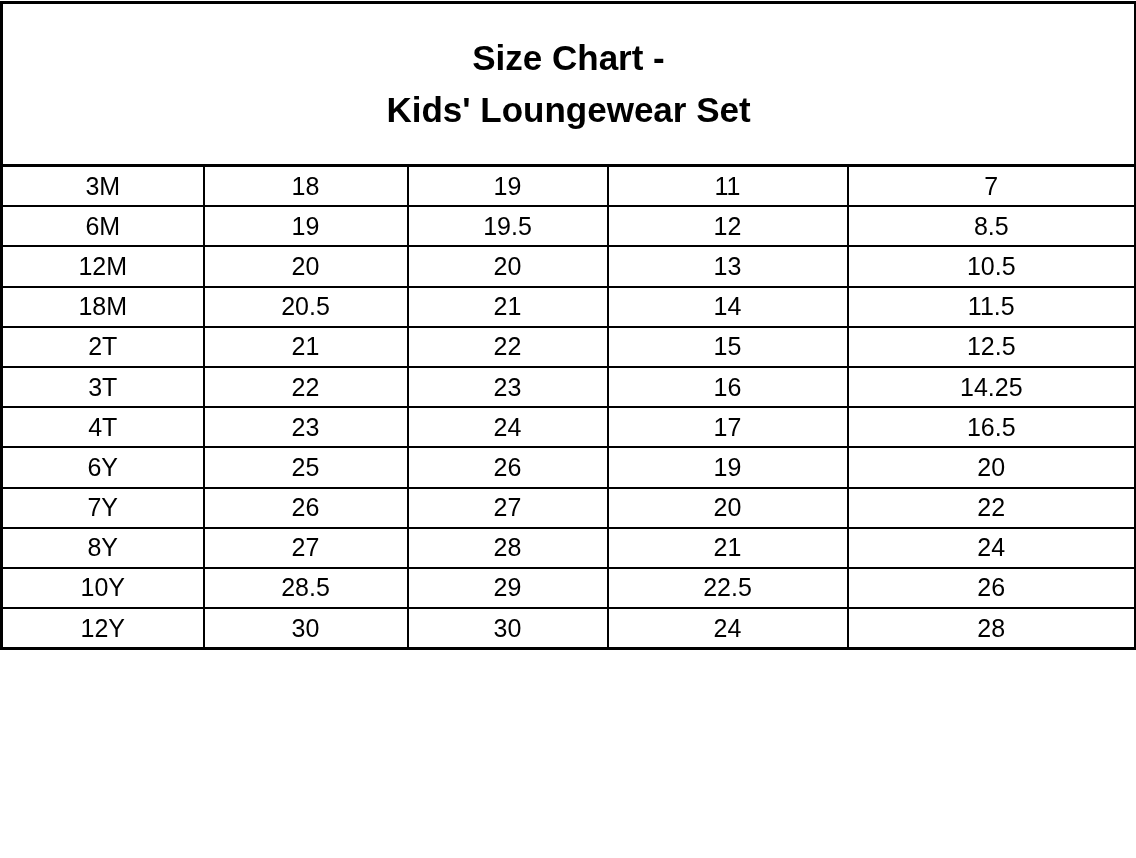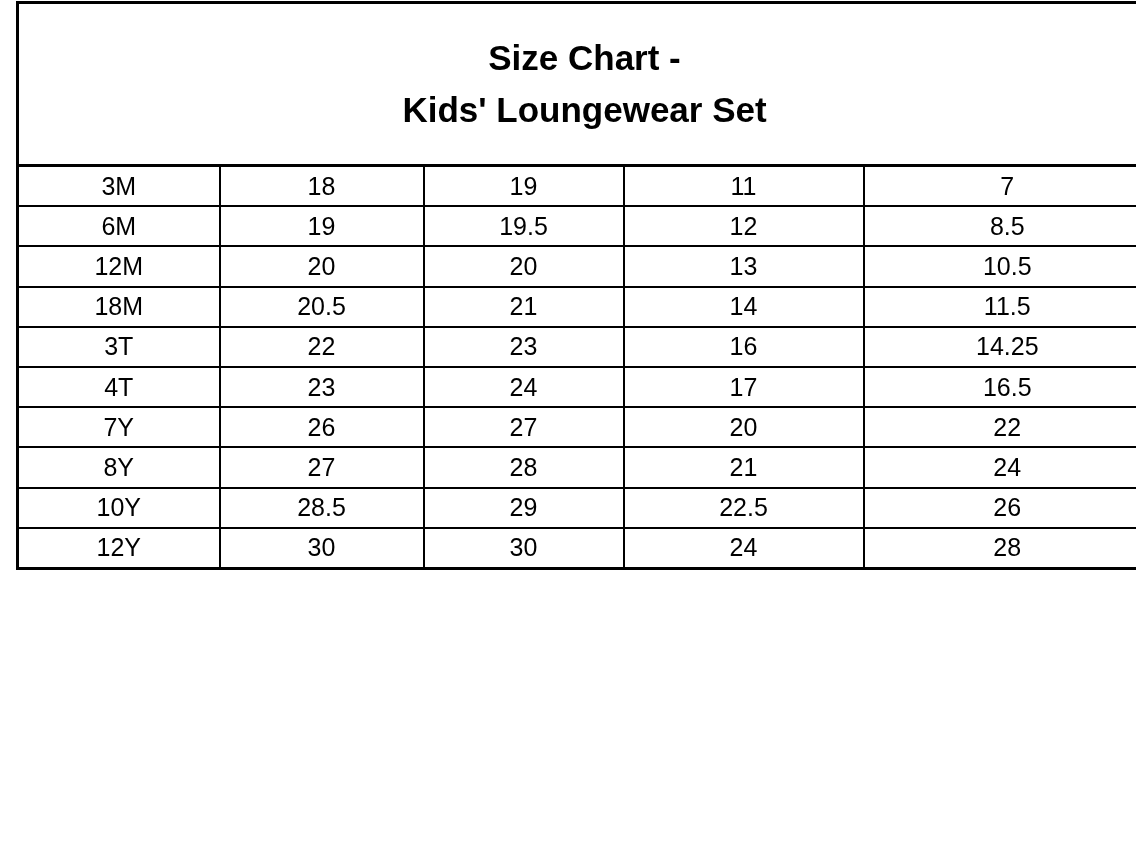--- a/index.html
+++ b/index.html
@@ -10,21 +10,20 @@
   body {
     font-family: "Liberation Sans", sans-serif;
     color: #000000;
   }
   .page {
     width: 1136px;
     height: 858px;
     box-sizing: border-box;
     background: #ffffff;
     padding-top: 1px;
-    padding-left: 16px;
   }
   table.size-chart {
     border-collapse: collapse;
     table-layout: fixed;
     width: 1134px;
     border: 3px solid #000000;
     background: #ffffff;
   }
   col.c-size        { width: 202px; }
   col.c-chest       { width: 204px; }
@@ -105,32 +104,46 @@
           <td>10.5</td>
         </tr>
         <tr>
           <td>18M</td>
           <td>20.5</td>
           <td>21</td>
           <td>14</td>
           <td>11.5</td>
         </tr>
         <tr>
+          <td>2T</td>
+          <td>21</td>
+          <td>22</td>
+          <td>15</td>
+          <td>12.5</td>
+        </tr>
+        <tr>
           <td>3T</td>
           <td>22</td>
           <td>23</td>
           <td>16</td>
           <td>14.25</td>
         </tr>
         <tr>
           <td>4T</td>
           <td>23</td>
           <td>24</td>
           <td>17</td>
           <td>16.5</td>
+        </tr>
+        <tr>
+          <td>6Y</td>
+          <td>25</td>
+          <td>26</td>
+          <td>19</td>
+          <td>20</td>
         </tr>
         <tr>
           <td>7Y</td>
           <td>26</td>
           <td>27</td>
           <td>20</td>
           <td>22</td>
         </tr>
         <tr>
           <td>8Y</td>

